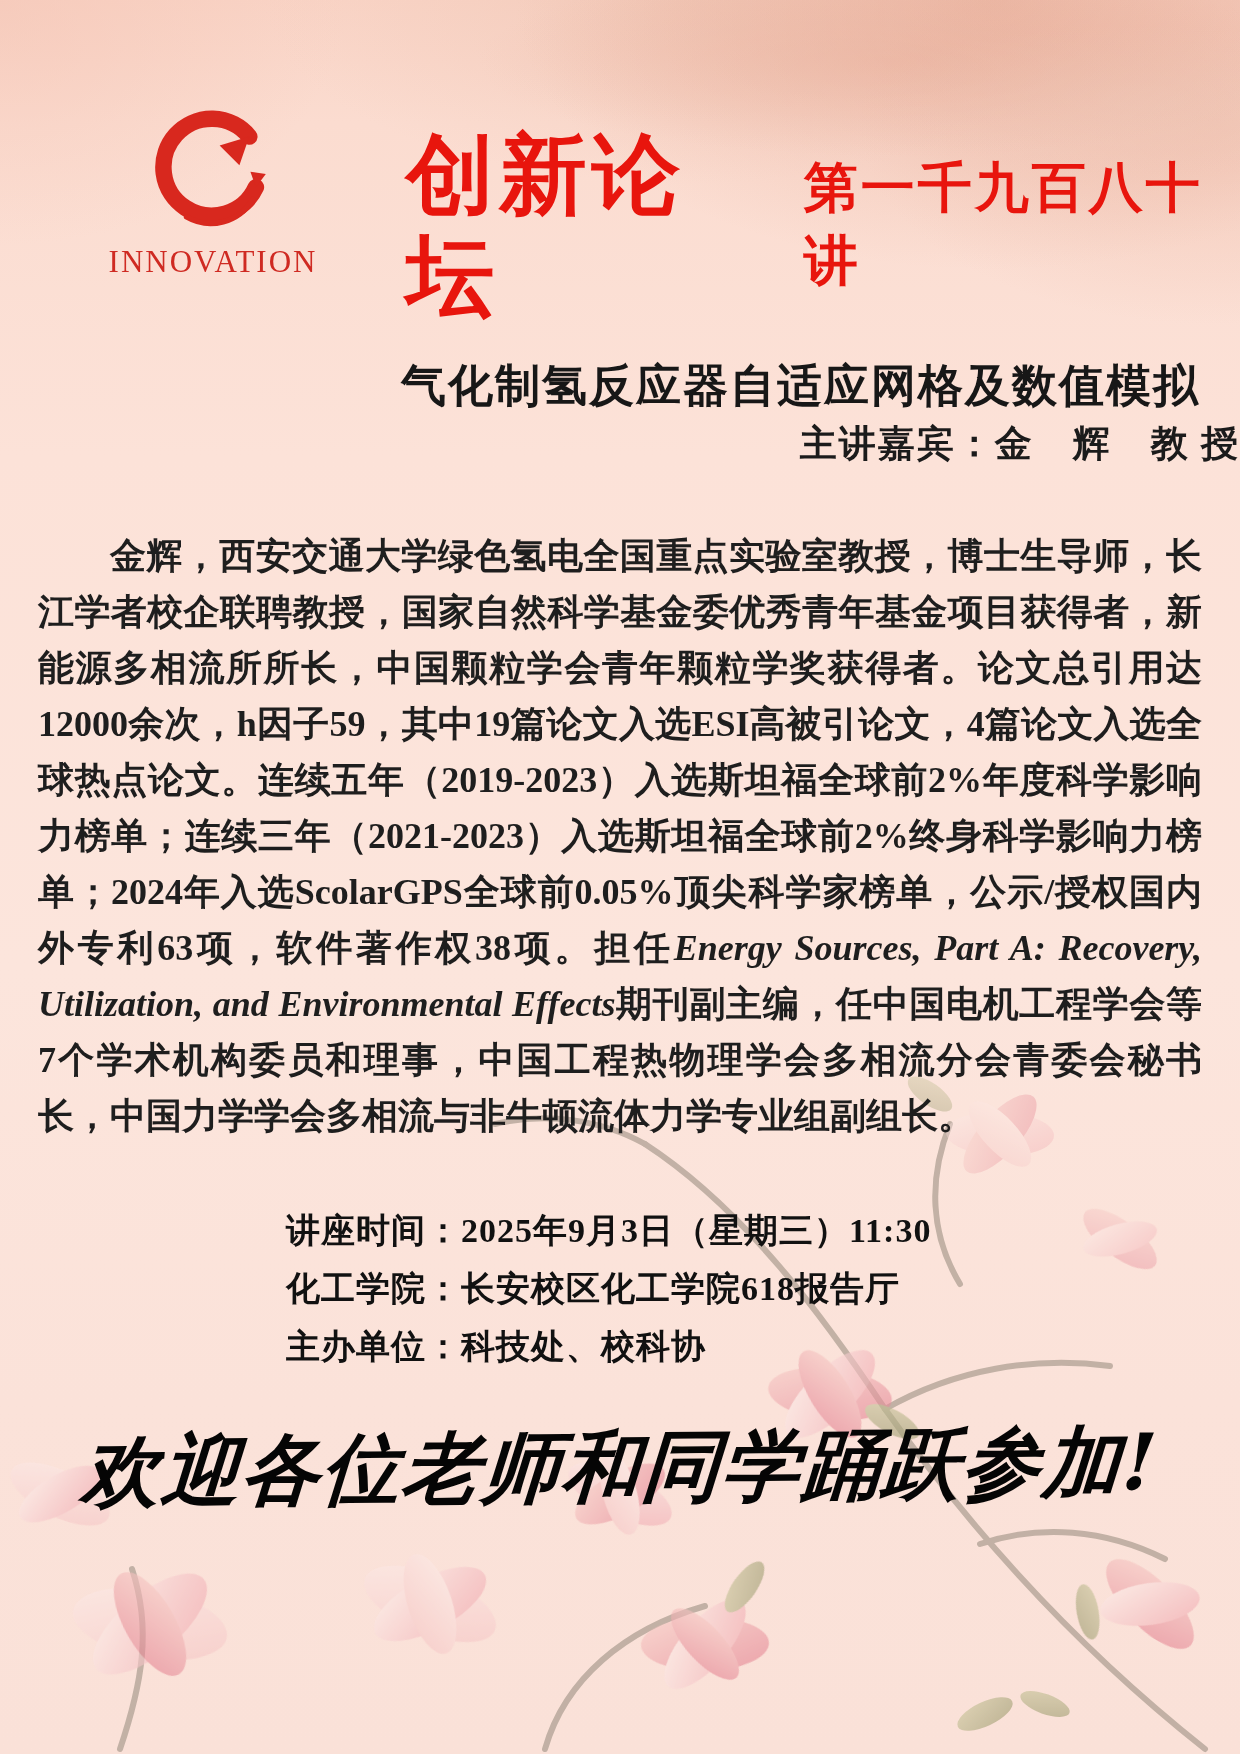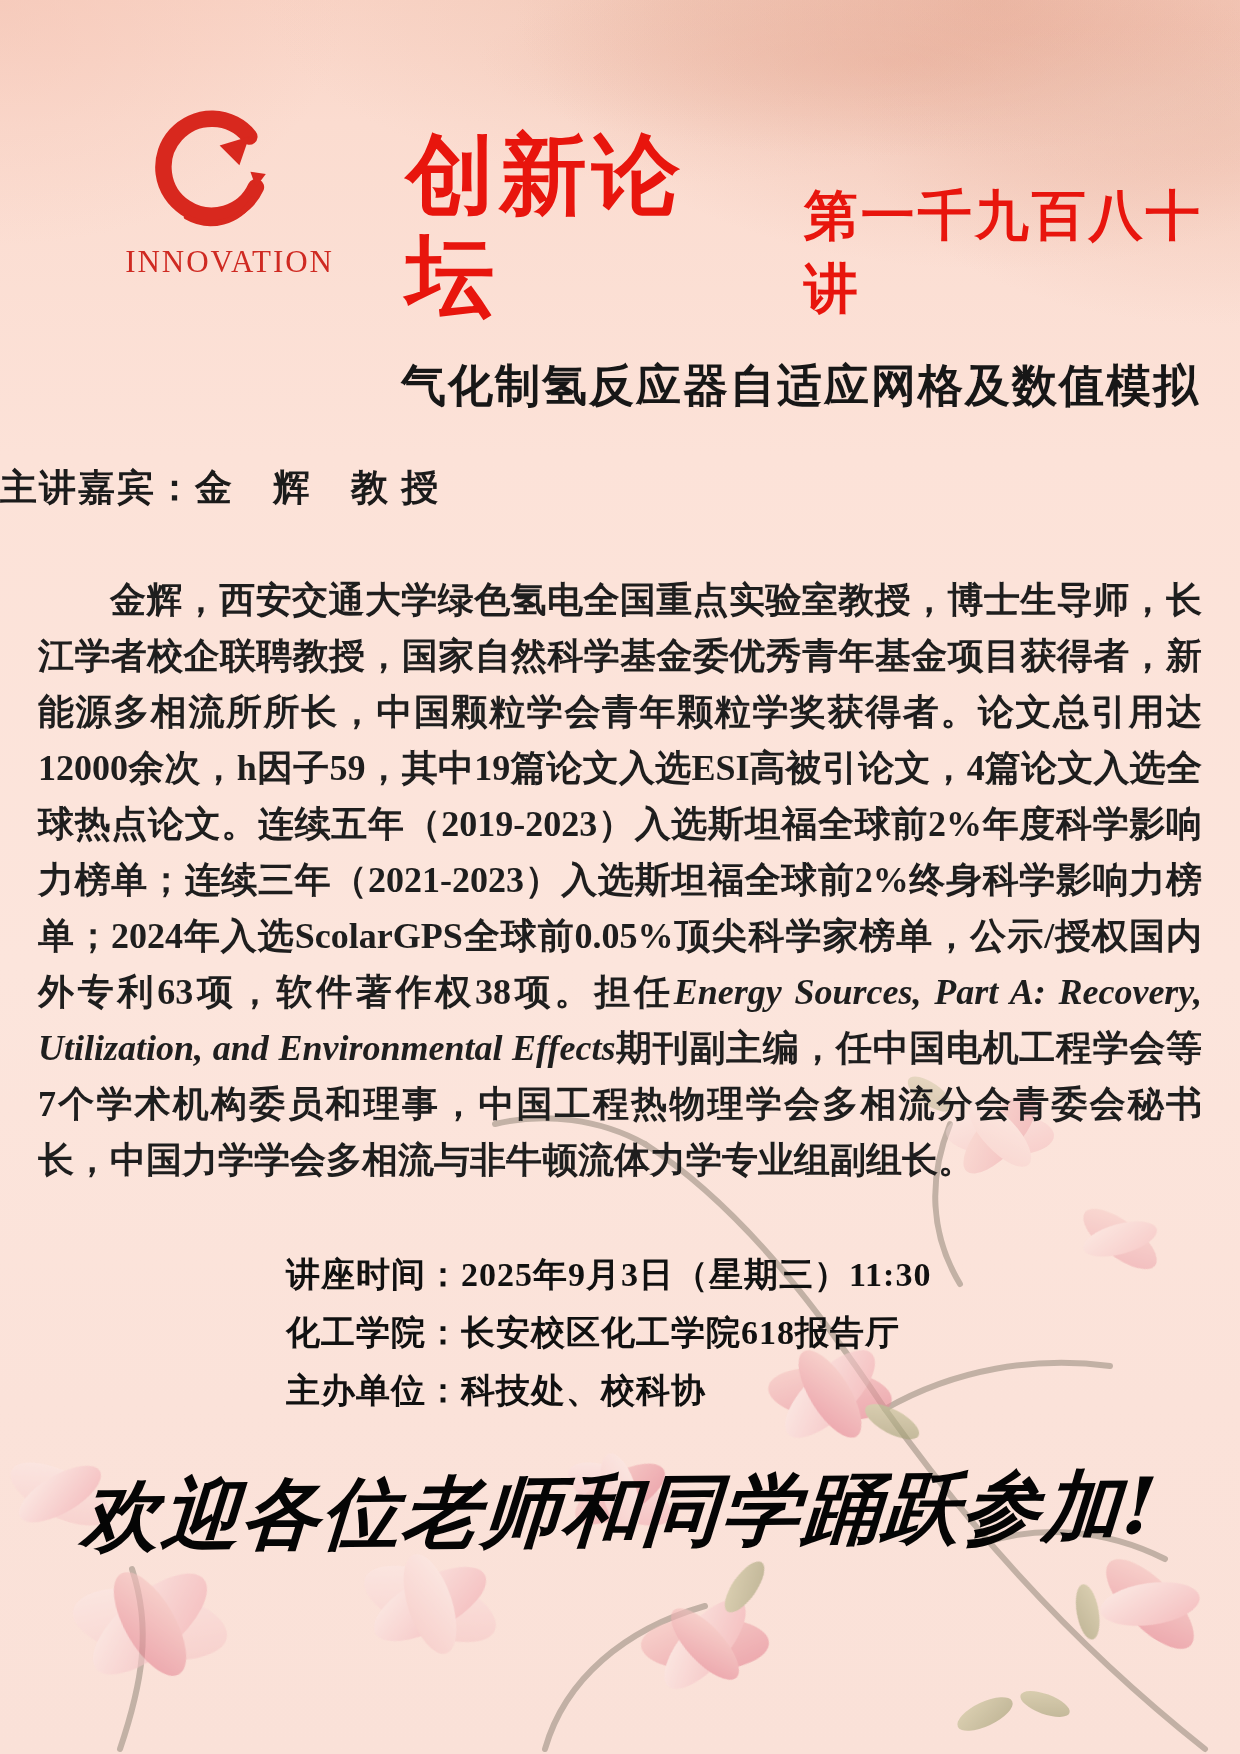--- a/index.html
+++ b/index.html
@@ -28,45 +28,45 @@
     pointer-events:none;
   }
   .flowers{
     position:absolute;left:0;bottom:0;width:1240px;height:770px;
     pointer-events:none;
   }
   .content{position:relative;z-index:2;}
 
   
   .header{display:flex;align-items:flex-start;padding:108px 0 0 92px;}
-  .logo{width:242px;flex:none;text-align:right;}
+  .logo{width:242px;flex:none;text-align:center;}
   .logo-mark{width:134px;height:132px;display:block;margin:0 auto;}
   .logo-text{
     font-family:"Liberation Serif","DejaVu Serif",serif;
     font-size:31px;letter-spacing:2px;color:#cf2a22;margin-top:4px;
   }
-  .title-row{display:flex;align-items:flex-end;margin-left:72px;padding-top:16px;}
+  .title-row{display:flex;align-items:center;margin-left:72px;padding-top:16px;}
   .forum-title{
     font-family:"Liberation Sans","DejaVu Sans",sans-serif;
     font-size:88px;font-weight:700;color:#e8150d;letter-spacing:5px;line-height:1.15;
   }
   .lecture-number{
     font-family:Liberation Sans, sans-serif;
     font-size:54px;font-weight:700;color:#e8150d;letter-spacing:3px;margin-left:42px;
   }
 
   
   .lecture-title{
     margin:30px 40px 0 40px;
     text-align:right;
     font-size:45px;font-weight:700;letter-spacing:2px;color:#171717;
   }
 
   
-  .speaker-block{margin-top:44px;text-align:left;}
+  .speaker-block{text-align:right;}
   .speaker-line{font-size:37px;font-weight:600;line-height:56px;letter-spacing:2px;}
 
   
   .bio{
     margin:56px 38px 0 38px;
     font-size:36px;line-height:56px;
     text-align:justify;text-justify:inter-ideograph;
     text-indent:2em;color:#1e1e1e;font-weight:bold;
   }
   .italic-journal{font-style:italic;}

